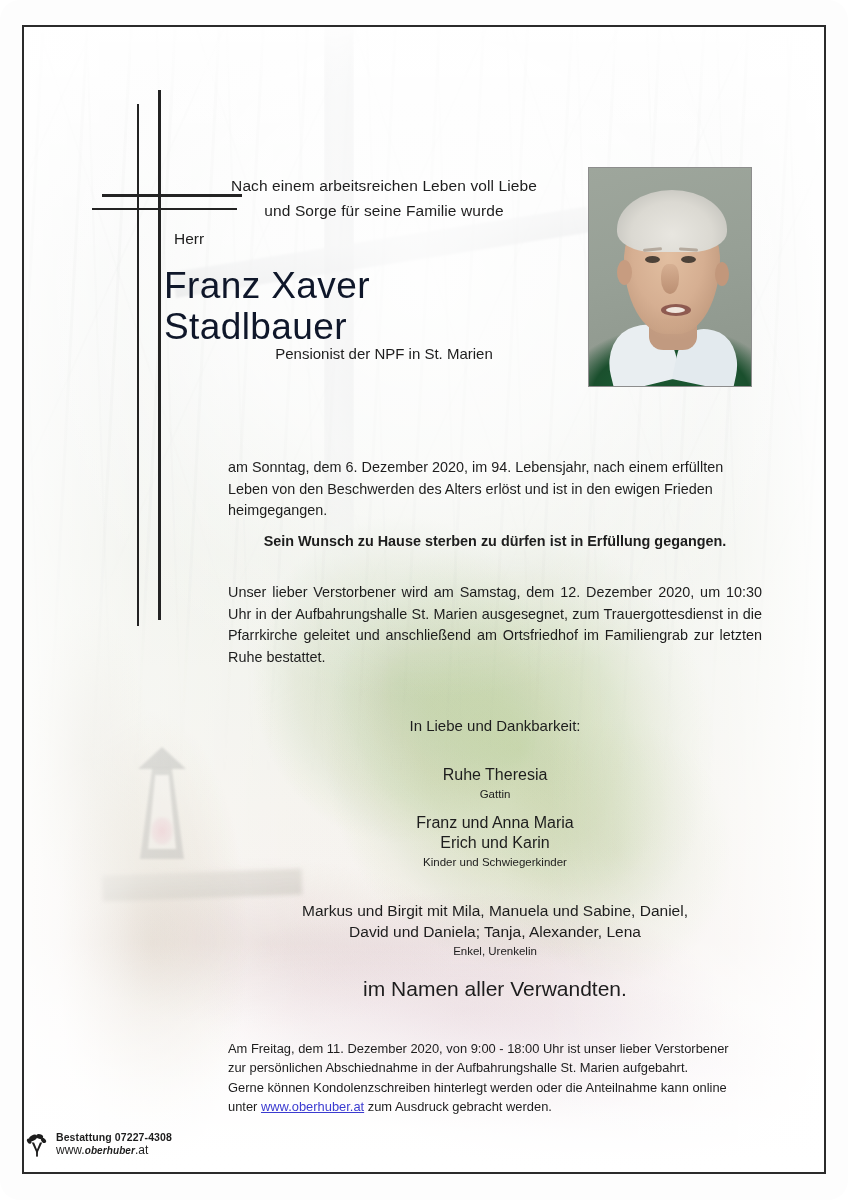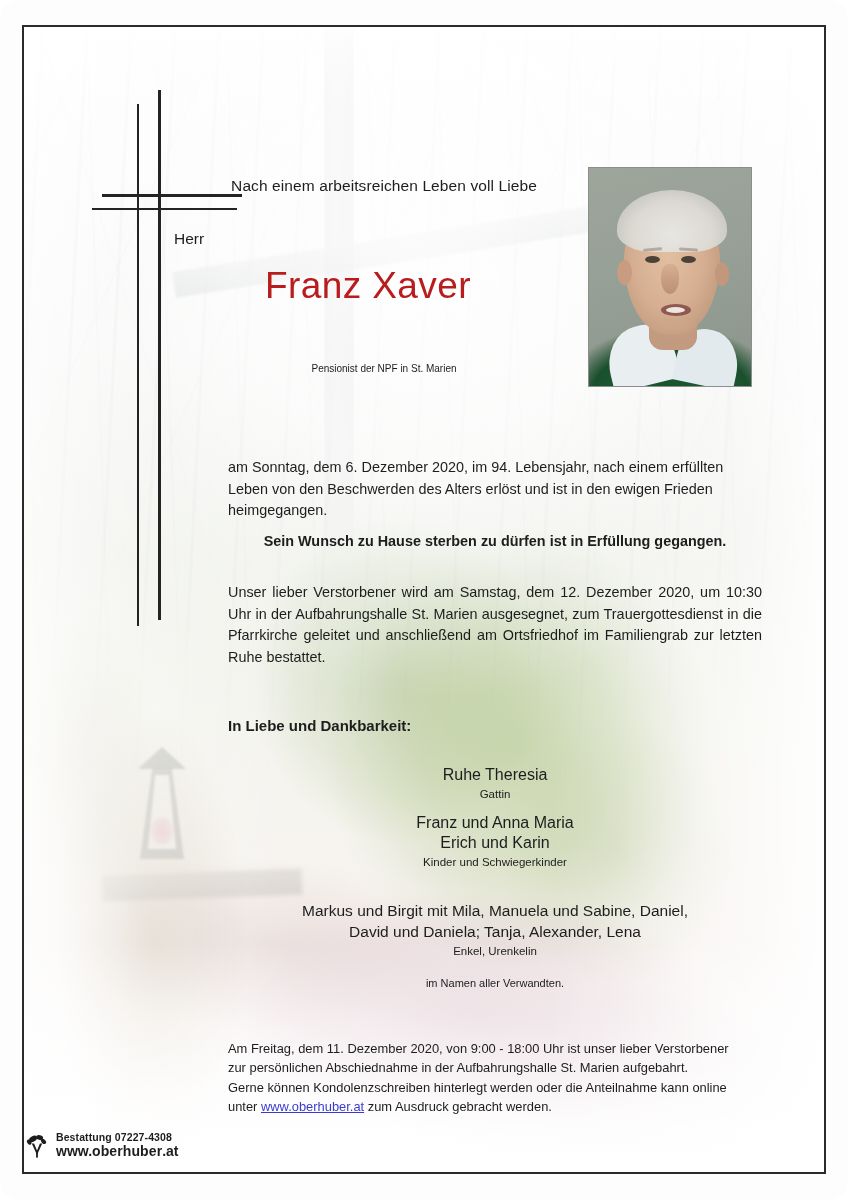--- a/index.html
+++ b/index.html
@@ -227,79 +227,79 @@
   .intro{
     left:150px;top:146px;width:420px;
     text-align:center;font-size:15.5px;line-height:25px;
     letter-spacing:.1px;
   }
   .herr{
     left:150px;top:203px;width:420px;
     font-size:15.5px;
   }
   .name{
-    left:124px;top:238px;width:440px;
-    text-align:center;
+    left:140px;top:238px;width:440px;
+    text-align:left;
     font-size:37px;line-height:41px;font-weight:400;
     letter-spacing:.4px;
-    color:#b91c1c;
+    color:#0f172a;
   }
   .role{
-    left:150px;top:336px;width:420px;
-    text-align:center;font-size:10px;
+    left:150px;top:318px;width:420px;
+    text-align:center;font-size:15px;
   }
 
   .para1{
     left:204px;top:430px;width:534px;
     text-align:left;font-size:14.4px;line-height:21.5px;
   }
   .wish{
     left:204px;top:506px;width:534px;
     text-align:center;font-size:14.4px;font-weight:bold;
   }
   .para2{
     left:204px;top:555px;width:534px;
     text-align:justify;text-align-last:left;
     font-size:14.4px;line-height:21.5px;
   }
 
   .gratitude{
     left:204px;top:690px;width:534px;
-    text-align:left;font-size:15px;font-weight:bold;
+    text-align:center;font-size:15px;
   }
   .grp{left:204px;width:534px;text-align:center;}
   .grp .n{font-size:15.5px;line-height:19px;}
   .grp .n.big{font-size:16px;line-height:20px;}
   .grp .cap{font-size:11.5px;line-height:16px;margin-top:1px;}
   .g-wife{top:738px;}
   .g-kids{top:786px;}
   .g-grand{top:873px;}
   .g-grand .n{font-size:15.5px;line-height:21px;}
   .closing{
     left:204px;top:950px;width:534px;
-    text-align:center;font-size:11px;
+    text-align:center;font-size:21px;
   }
 
   .para3{
     left:204px;top:1012px;width:540px;
     text-align:left;font-size:12.9px;line-height:19.4px;
   }
   .para3 a{color:#3a3ad0;text-decoration:underline;}
 
   
   .footer{
     position:absolute;left:0;right:0;top:1105px;
     display:flex;align-items:center;gap:6px;
   }
   .footer-mark{width:26px;height:26px;flex:0 0 auto;}
   .footer-text{line-height:1.12;}
   .f-l1{font-size:10.5px;font-weight:bold;letter-spacing:.1px;color:#1d1d1d;}
   .f-l2{font-size:10.5px;color:#1d1d1d;}
-  .f-l2 .big{font-size:14px;font-weight:bold;letter-spacing:.1px;}
-  .f-l2 .sm{font-size:14px;font-weight:bold;}
+  .f-l2 .big{font-size:10px;font-weight:bold;letter-spacing:.1px;font-style:italic;}
+  .f-l2 .sm{font-size:12px;}
 </style>
 </head>
 <body>
 
 <div id="page">
   <div id="frame">
 
     <div class="bg-layer bg-sky"></div>
     <div class="bg-layer bg-trees"></div>
     <div class="bg-layer bg-branches"></div>
@@ -341,26 +341,28 @@
         <div class="p-eye-l"></div>
         <div class="p-eye-r"></div>
         <div class="p-nose"></div>
         <div class="p-chin"></div>
         <div class="p-mouth"></div>
         <div class="p-mouth-in"></div>
       </div>
 
       <div class="txt intro">
         <div>Nach einem arbeitsreichen Leben voll Liebe</div>
+        <div>und Sorge für seine Familie wurde</div>
       </div>
 
       <div class="txt herr">Herr</div>
 
       <div class="txt name">
         <div>Franz Xaver</div>
+        <div>Stadlbauer</div>
       </div>
 
       <div class="txt role">Pensionist der NPF in St. Marien</div>
 
       <div class="txt para1">am Sonntag, dem 6. Dezember 2020, im 94. Lebensjahr, nach einem erfüllten Leben von den Beschwerden des Alters erlöst und ist in den ewigen Frieden heimgegangen.</div>
       <div class="txt wish">Sein Wunsch zu Hause sterben zu dürfen ist in Erfüllung gegangen.</div>
       <div class="txt para2">Unser lieber Verstorbener wird am Samstag, dem 12. Dezember 2020, um 10:30 Uhr in der Aufbahrungshalle St. Marien ausgesegnet, zum Trauergottesdienst in die Pfarrkirche geleitet und anschließend am Ortsfriedhof im Familiengrab zur letzten Ruhe bestattet.</div>
 
       <div class="txt gratitude">In Liebe und Dankbarkeit:</div>
 

